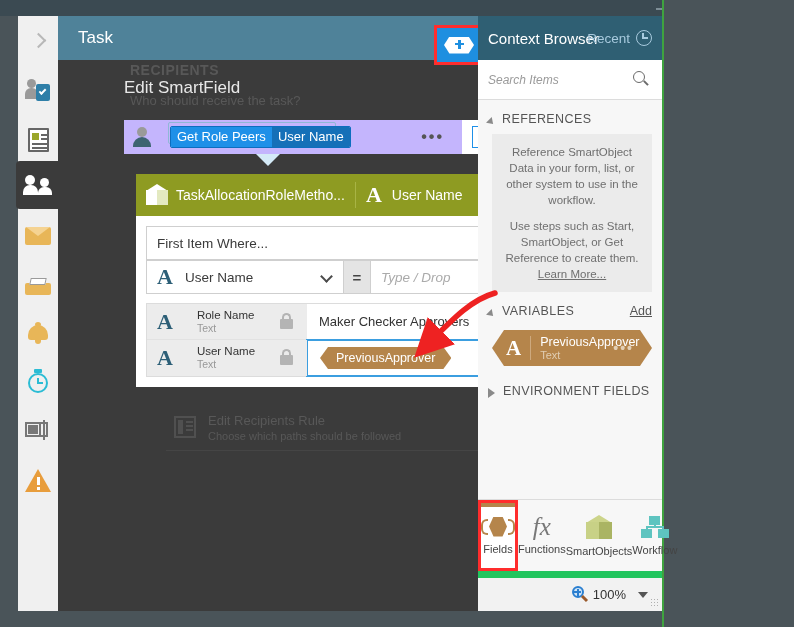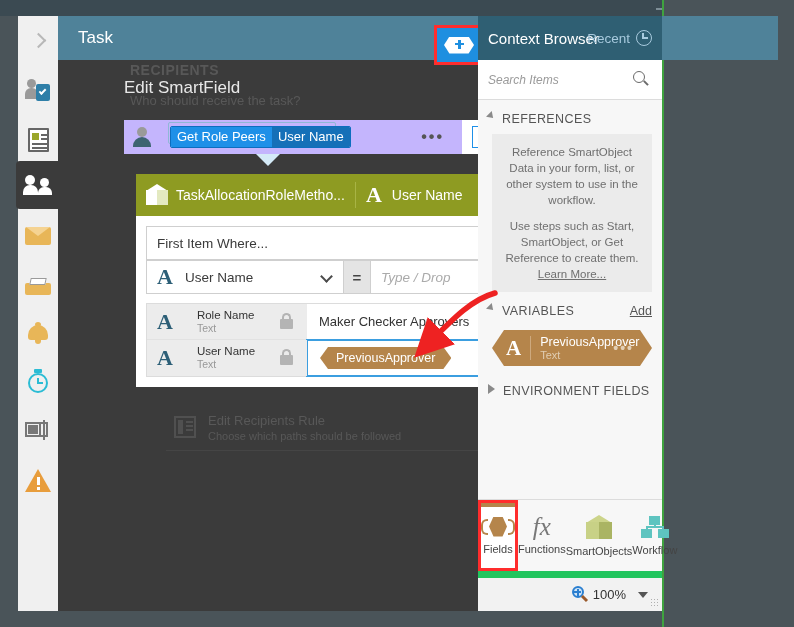--- a/index.html
+++ b/index.html
@@ -45,21 +45,21 @@
   }
   .rail-item.sel { background: #3b3b3b; width: 44px; left: -2px; border-radius: 4px 0 0 4px; }
   .chev-r { width: 11px; height: 11px; border-right: 2px solid #b8b8b8; border-top: 2px solid #b8b8b8; transform: rotate(45deg); }
 
   
   .canvas {
     position: absolute; left: 58px; top: 16px; width: 604px; height: 595px;
     background: #3b3b3b;
   }
   .task-header {
-    position: absolute; left: 0; top: 0; width: 720px; height: 44px;
+    position: absolute; left: 0; top: 0; width: 604px; height: 44px;
     background: #4f8299;
     display: flex; align-items: center;
   }
   .task-header span { color: #fff; font-size: 17px; padding-left: 20px; }
   .ctx-toggle {
     position: absolute; left: 376px; top: 9px; width: 50px; height: 40px;
     background: #1e8fe0; display: flex; align-items: center; justify-content: center;
     border: 3px solid #ff2d2d;
   }
   .hexeye { position: relative; width: 30px; height: 17px; }
@@ -222,21 +222,21 @@
   .clock-ic::after  { content: ""; position: absolute; left: 6px; top: 6px; width: 4.5px; height: 1.6px; background: #a8cade; }
 
   .ctx-search {
     height: 40px; background: #fff; border-bottom: 1px solid #dcdcdc; display: flex; align-items: center; position: relative;
   }
   .ctx-search span { font-size: 12px; color: #9a9a9a; font-style: italic; margin-left: 10px; }
   .mag { position: absolute; right: 12px; top: 11px; width: 17px; height: 17px; }
   .mag .c { position: absolute; left: 0; top: 0; width: 12px; height: 12px; border: 1.8px solid #6a6a6a; border-radius: 50%; }
   .mag .h { position: absolute; left: 10px; top: 11px; width: 6px; height: 1.8px; background: #6a6a6a; transform: rotate(45deg); }
 
-  .sec { display: flex; align-items: flex-start; padding: 12px 10px 6px 10px; position: relative; }
+  .sec { display: flex; align-items: flex-end; padding: 12px 10px 6px 10px; position: relative; }
   .tri-o { width: 0; height: 0; border-left: 6px solid #8a8a8a; border-top: 4px solid transparent; border-bottom: 4px solid transparent; transform: rotate(45deg); margin-right: 8px; }
   .tri-c { width: 0; height: 0; border-left: 7px solid #8a8a8a; border-top: 5px solid transparent; border-bottom: 5px solid transparent; margin-right: 8px; }
   .sec .lbl { font-size: 12.5px; color: #555; letter-spacing: .4px; }
   .sec .add { position: absolute; right: 10px; font-size: 12.5px; color: #555; text-decoration: underline; }
 
   .note {
     margin: 2px 10px 0 14px; background: #ebebeb; padding: 10px 8px; text-align: center;
     font-size: 11.5px; color: #6f6f6f; line-height: 16px;
   }
   .note a { color: #6f6f6f; text-decoration: underline; }

